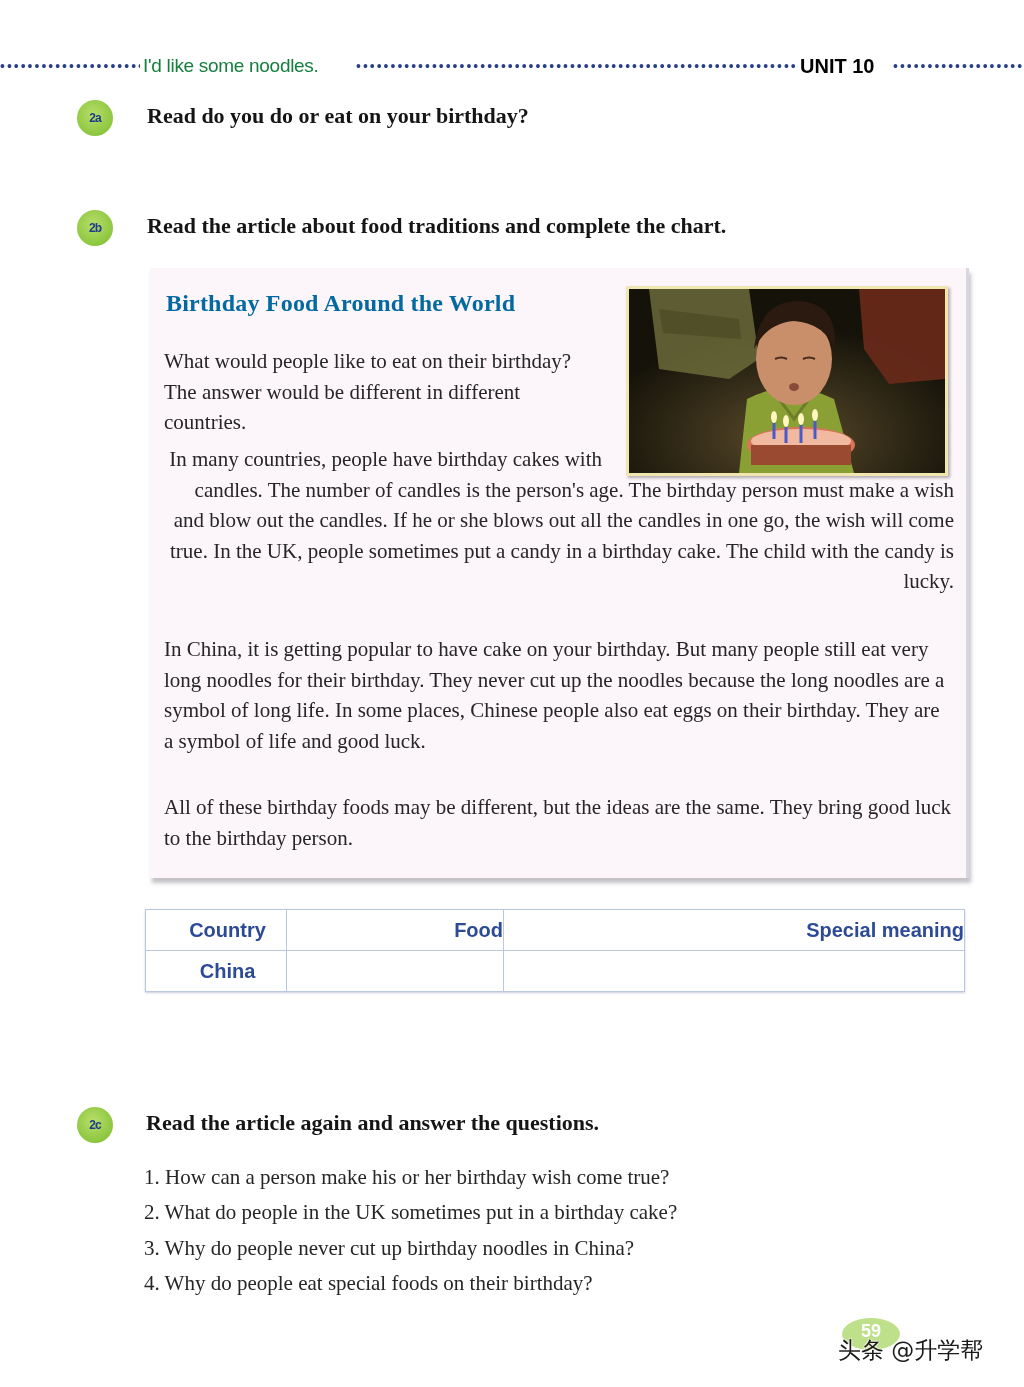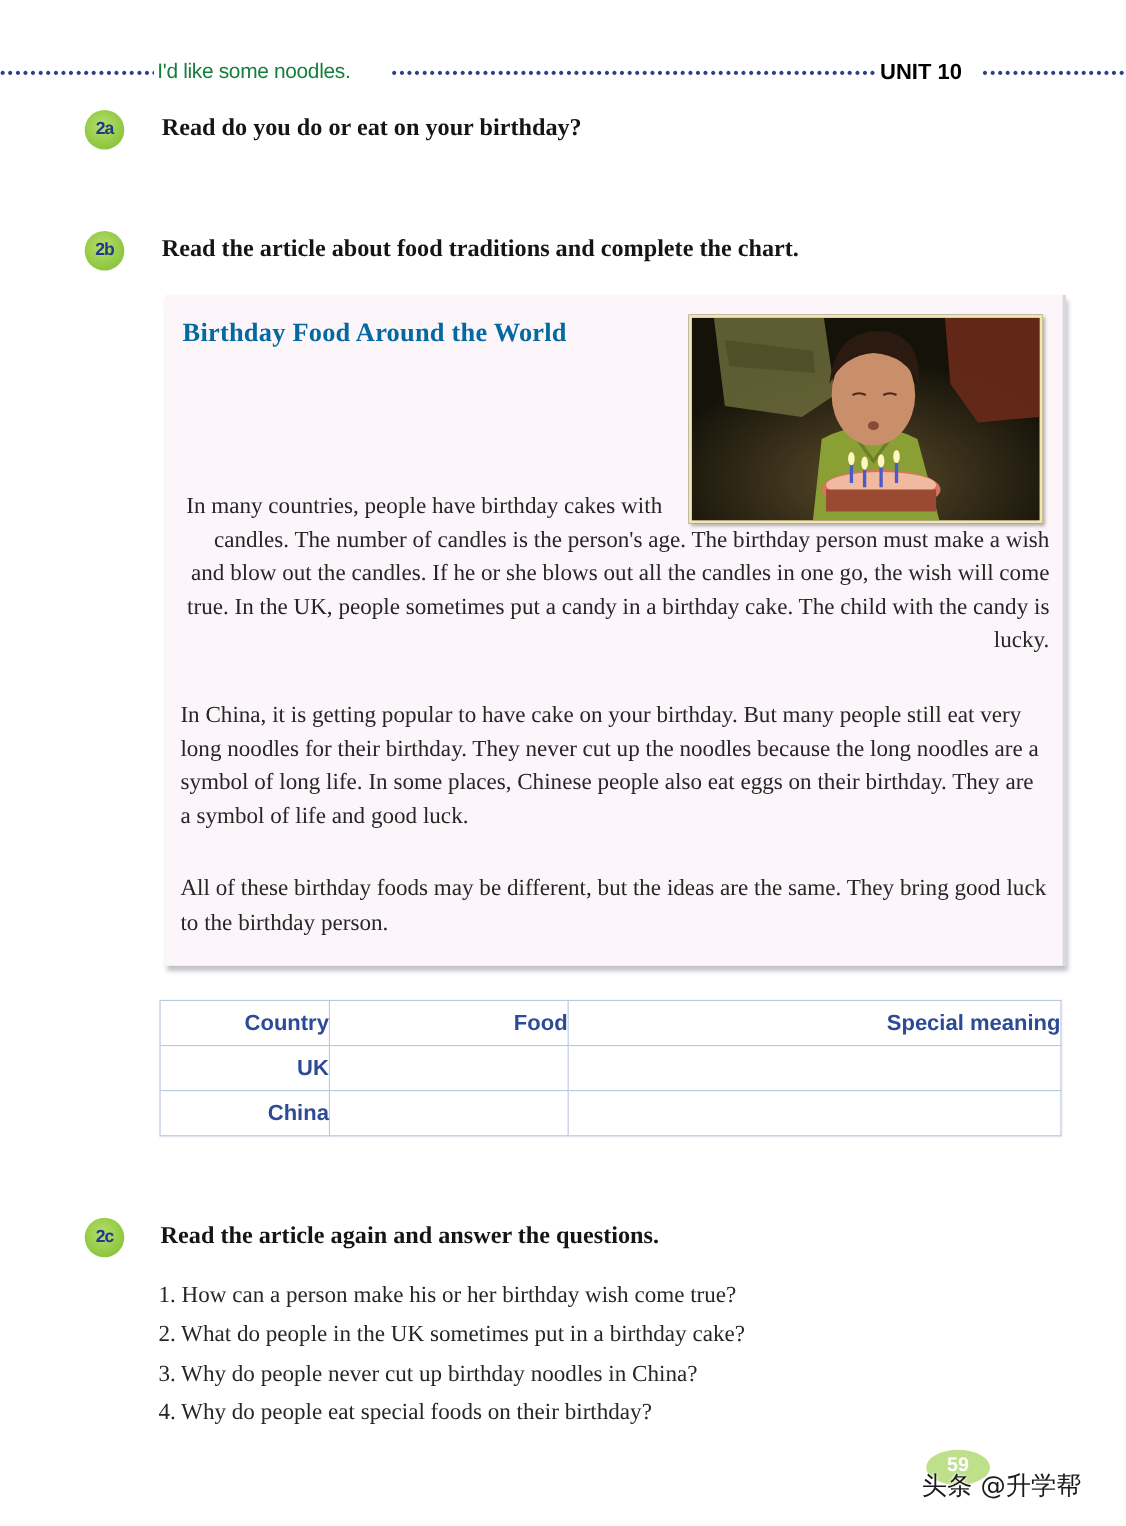--- a/index.html
+++ b/index.html
@@ -16,21 +16,21 @@
     color: #2a3f8c; font-size: 14px; letter-spacing: 2px; line-height: 28px; }
   .head-title { position: absolute; left: 143px; top: 0; font-size: 19px; line-height: 28px;
     color: #15803d; font-weight: 400; letter-spacing: -0.3px; }
   .unit-label { position: absolute; left: 800px; top: 0; font-size: 20px; line-height: 28px;
     color: #000000; font-weight: 700; }
   
   .badge {
     position: absolute; width: 36px; height: 36px; border-radius: 50%;
     background: radial-gradient(circle at 45% 40%, #b8de6a 0%, #8cc63f 70%, #7ab535 100%);
     color: #1e3a8a; font-family: "Liberation Sans", "DejaVu Sans", sans-serif; font-weight: 700;
-    font-size: 16px; line-height: 36px; text-align: center; letter-spacing: -1px;
+    font-size: 12px; line-height: 36px; text-align: center; letter-spacing: -1px;
   }
   .instruction {
     position: absolute; font-weight: 700; font-size: 22px; color: #151515;
     font-family: "Liberation Serif", "DejaVu Serif", serif;
   }
   
   .article {
     position: absolute; left: 150px; top: 268px; width: 816px; height: 610px;
     background: #fcf5fa; box-shadow: 2px 5px 4px rgba(120,120,130,0.45);
     border-right: 3px solid #d9d6de;
@@ -51,21 +51,21 @@
   .p4 { top: 524px; width: 790px; }
   .article-text p { margin: 0; }
   
   .chart {
     position: absolute; left: 145px; top: 909px; width: 820px; border-collapse: collapse;
     font-family: "Liberation Sans", "DejaVu Sans", sans-serif; background: #fff;
     box-shadow: 0 1px 2px rgba(150,160,190,0.5);
   }
   .chart td, .chart th {
     border: 1.5px solid #b9c7df; height: 40px; color: #2d4a97; font-size: 20px;
-    padding: 0 0 0 36px; text-align: right;
+    padding: 0 0 0 23px; text-align: center;
   }
   .chart th { font-weight: 700; }
   .chart th.center { text-align: right; padding: 0; }
   .chart td.country { font-weight: 700; }
   
   .questions { position: absolute; left: 144px; top: 1160px; font-size: 21px; color: #262626; line-height: 35.3px; }
   .questions div { white-space: nowrap; }
   
   .page-num {
     position: absolute; left: 842px; top: 1318px; width: 58px; height: 32px; border-radius: 50%;
@@ -131,42 +131,40 @@
       </g>
       <g fill="#fff6c0">
         <ellipse cx="145" cy="128" rx="3" ry="6"></ellipse>
         <ellipse cx="157" cy="132" rx="3" ry="6"></ellipse>
         <ellipse cx="172" cy="130" rx="3" ry="6"></ellipse>
         <ellipse cx="186" cy="126" rx="3" ry="6"></ellipse>
       </g>
     </svg>
   </div>
 
+  <div class="article-text p1">
+    <p>What would people like to eat on their birthday? The answer would be different in different countries.</p>
+  </div>
   <div class="article-text p2">
     <p style="width: 790px;"><span style="float: right; width: 352px; height: 30px;"></span>In many countries, people have birthday cakes with candles. The number of candles is the person's age. The birthday person must make a wish and blow out the candles. If he or she blows out all the candles in one go, the wish will come true. In the UK, people sometimes put a candy in a birthday cake. The child with the candy is lucky.</p>
   </div>
   <div class="article-text p3">
     <p>In China, it is getting popular to have cake on your birthday. But many people still eat very long noodles for their birthday. They never cut up the noodles because the long noodles are a symbol of long life. In some places, Chinese people also eat eggs on their birthday. They are a symbol of life and good luck.</p>
   </div>
   <div class="article-text p4">
     <p>All of these birthday foods may be different, but the ideas are the same. They bring good luck to the birthday person.</p>
   </div>
 </div>
 
 <table class="chart">
   <tbody>
       <tr>
     <th style="width:117px;">Country</th>
     <th class="center" style="width:216px;">Food</th>
     <th class="center">Special meaning</th>
-  </tr>
-  <tr>
-    <td class="country">UK</td>
-    <td></td>
-    <td></td>
   </tr>
   <tr>
     <td class="country">China</td>
     <td></td>
     <td></td>
   </tr>
 </tbody>
   </table>
 
 <div class="badge" style="left:77px;top:1107px;">2c</div>

